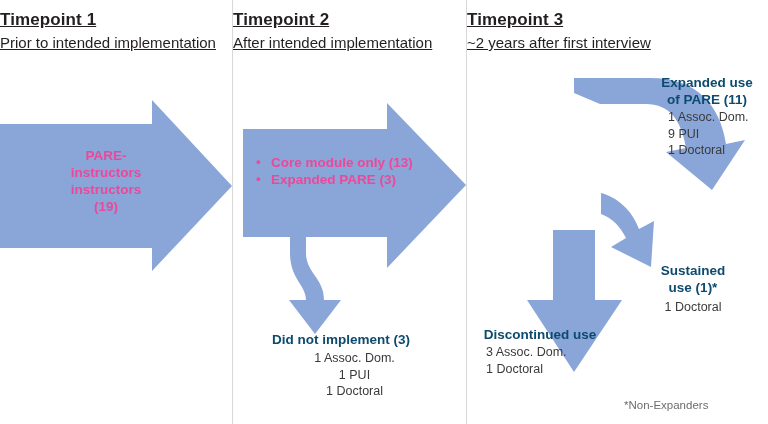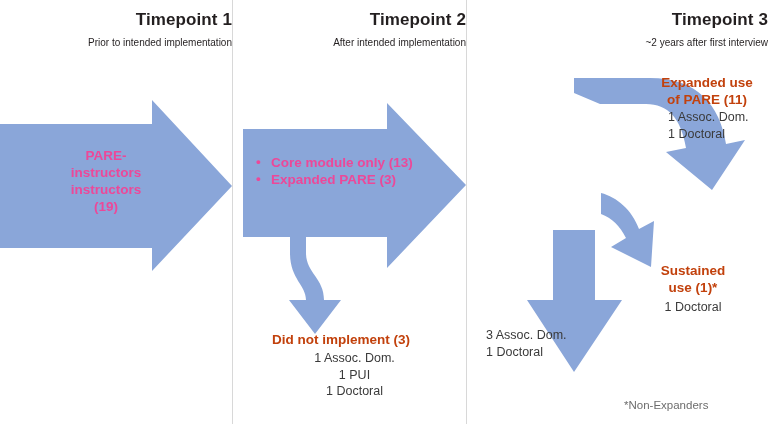--- a/index.html
+++ b/index.html
@@ -8,32 +8,32 @@
     background:#ffffff;
     font-family:"Liberation Sans", sans-serif;
     color:#231f20;
     overflow:hidden;
     position:relative;
   }
   #stage{position:absolute;left:0;top:0;width:768px;height:424px;}
   #arrows{position:absolute;left:0;top:0;width:768px;height:424px;}
   .divider{position:absolute;top:0;width:1px;height:424px;background:#d8d8d8;}
 
-  .col-head{position:absolute;text-align:right;}
+  .col-head{position:absolute;text-align:left;text-decoration:underline;}
   .col-title{font-size:17px;font-weight:bold;letter-spacing:.1px;line-height:20px;}
-  .col-sub{font-size:10px;font-weight:normal;line-height:16px;margin-top:5px;}
+  .col-sub{font-size:15px;font-weight:normal;line-height:16px;margin-top:5px;}
 
   .lbl{position:absolute;}
   .arrow-text{position:absolute;font-weight:bold;font-size:13.5px;line-height:17px;color:#ec4899;}
   .arrow-text.center{text-align:center;}
   .bullets{margin:0;padding:0;list-style:none;}
   .bullets li{position:relative;padding-left:18px;}
   .bullets li .bul{position:absolute;left:3px;top:-1px;}
 
-  .box-title{font-size:13.5px;font-weight:bold;line-height:17px;color:#c2410c;}
+  .box-title{font-size:13.5px;font-weight:bold;line-height:17px;color:#0c4a6e;}
   .box-detail{font-size:12.5px;font-weight:normal;line-height:16.5px;color:#3a3a3a;}
   .foot{font-size:11.5px;color:#6d6d6d;}
 </style>
 </head>
 <body style="background: rgb(255, 255, 255); color: rgb(35, 31, 32);">
 
 <div id="stage">
 
   <svg id="arrows" viewBox="0 0 768 424">
 
@@ -108,36 +108,38 @@
     </div>
   </div>
 
   <div class="lbl" style="left:646px;top:74px;width:122px;">
     <div class="box-title" style="text-align:center;">
       <div>Expanded use</div>
       <div>of PARE (11)</div>
     </div>
     <div class="box-detail" style="padding-left: 22px; margin-top: 1px; color: rgb(58, 58, 58);">
       <div>1 Assoc. Dom.</div>
+      <div>9 PUI</div>
       <div>1 Doctoral</div>
     </div>
   </div>
 
   <div class="lbl" style="left:637px;top:262px;width:112px;text-align:center;">
     <div class="box-title">
       <div>Sustained</div>
       <div>use (1)*</div>
     </div>
     <div class="box-detail" style="margin-top: 3px; color: rgb(58, 58, 58);">
       <div>1 Doctoral</div>
     </div>
   </div>
 
   <div class="lbl" style="left:464px;top:326px;width:152px;">
     <div class="box-title" style="text-align:center;">
+      <div>Discontinued use</div>
     </div>
     <div class="box-detail" style="padding-left: 22px; margin-top: 1px; color: rgb(58, 58, 58);">
       <div>3 Assoc. Dom.</div>
       <div>1 Doctoral</div>
     </div>
   </div>
 
   <div class="lbl foot" style="left: 624px; top: 399px; width: 150px; color: rgb(109, 109, 109);">*Non-Expanders</div>
 
 </div>

